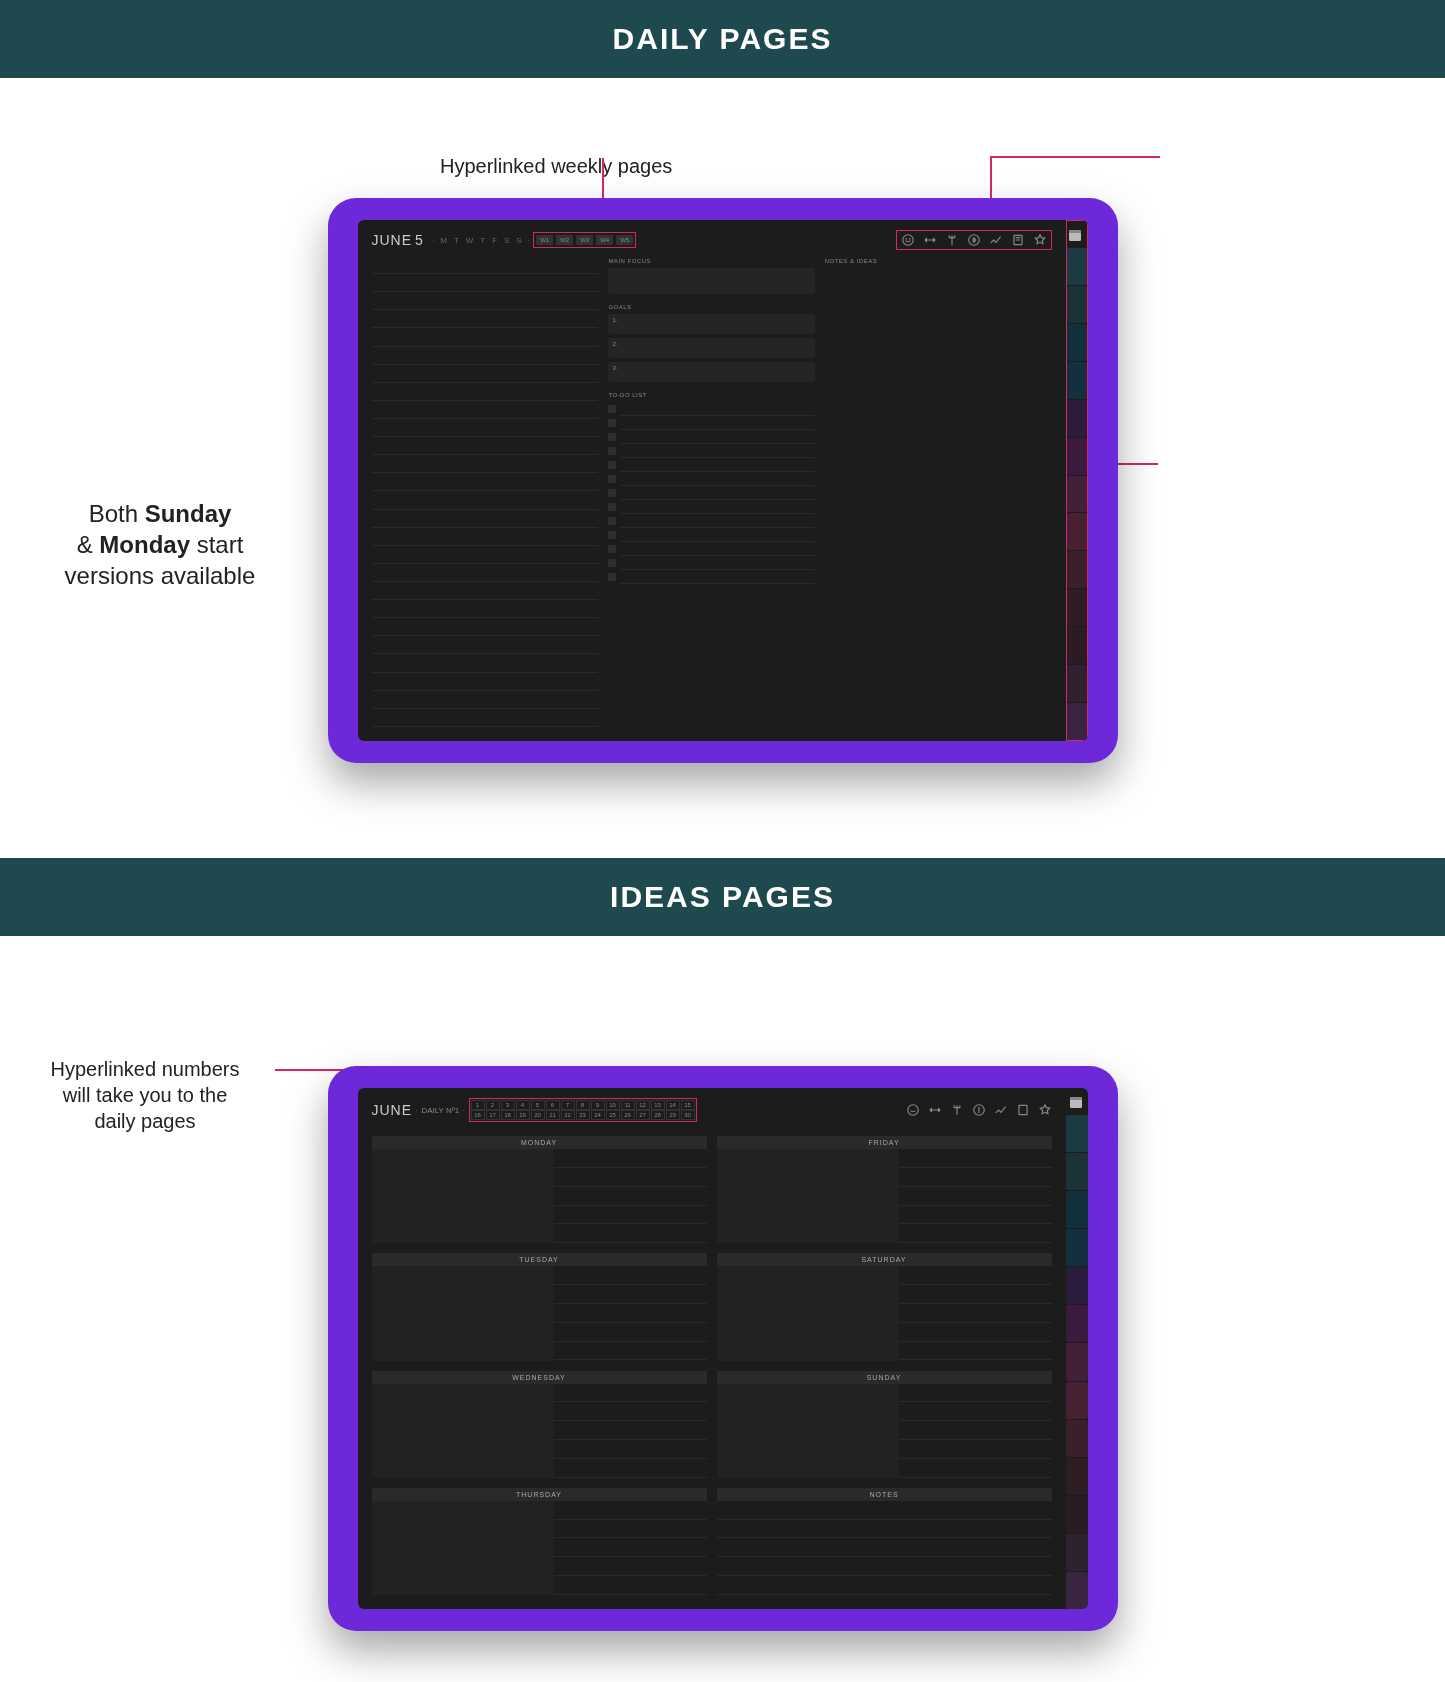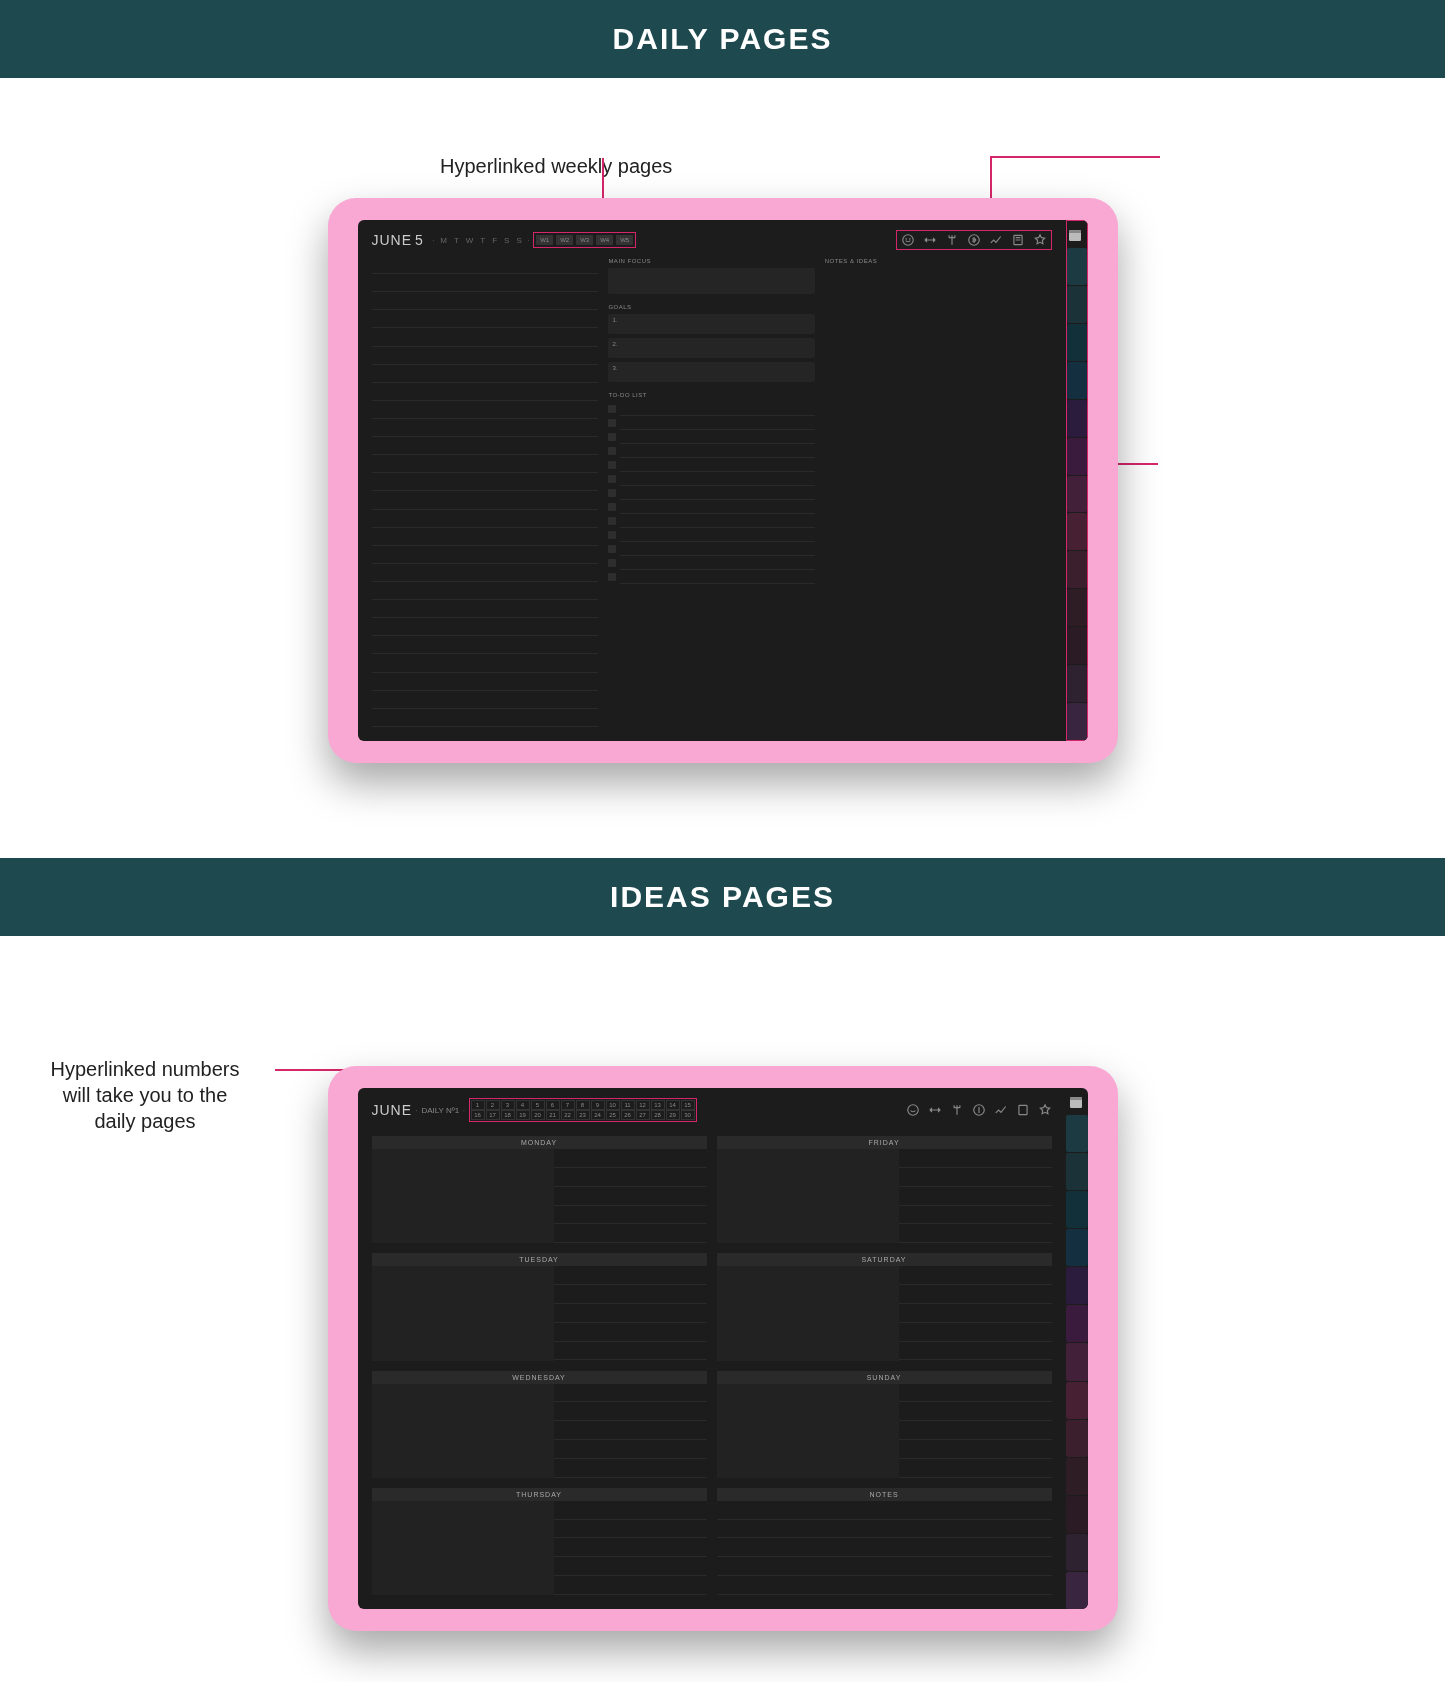--- a/index.html
+++ b/index.html
@@ -1,21 +1,21 @@
 <!DOCTYPE html>
 <html><head>
 <meta charset="utf-8">
 <style>
   * { box-sizing: border-box; margin: 0; padding: 0; }
   body { font-family: -apple-system, BlinkMacSystemFont, "Segoe UI", Arial, sans-serif; background: #fff; color: #222; width: 1445px; }
   .banner { background: #1e4a4f; color: #fff; text-align: center; padding: 22px 0; font-size: 30px; font-weight: 700; letter-spacing: 2px; }
   .section { position: relative; padding: 40px 0 80px 0; }
   .annotation { position: absolute; font-size: 20px; color: #222; text-align: center; line-height: 1.3; }
   .annotation b { font-weight: 700; }
-  .tablet { position: relative; width: 790px; height: 565px; margin: 0 auto; background: #f9a8d4; border-radius: 28px; padding: 22px 30px 22px 30px; box-shadow: 0 20px 40px rgba(0,0,0,0.35); }
+  .tablet { position: relative; width: 790px; height: 565px; margin: 0 auto; background: #6d28d9; border-radius: 28px; padding: 22px 30px 22px 30px; box-shadow: 0 20px 40px rgba(0,0,0,0.35); }
   .tablet-inner { width: 100%; height: 100%; background: #1c1c1c; border-radius: 6px; position: relative; display: flex; overflow: hidden; }
   .planner-main { flex: 1; display: flex; flex-direction: column; }
   .planner-side { width: 22px; display: flex; flex-direction: column; gap: 1px; padding-top: 2px; }
   .side-tab { flex: 1; border-radius: 2px; }
   .hdr { display: flex; align-items: center; padding: 10px 14px 6px 14px; font-size: 10px; color: #ccc; gap: 3px; }
   .hdr .month { font-size: 14px; letter-spacing: 1px; }
   .hdr .day { font-size: 14px; margin-right: 6px; }
   .hdr .dow { color: #666; font-size: 8px; padding: 0 2px; }
   .wk-chip { background: #333; color: #888; font-size: 6px; padding: 2px 4px; border-radius: 1px; }
   .spacer { flex: 1; }
@@ -55,20 +55,25 @@
 
   <div class="annotation" style="left:440px; top:52px;margin-top:23px;">Hyperlinked weekly pages</div>
   <div class="pline" style="left:602px; top:80px; width:1.5px; height:60px;"></div>
   <div class="pdot" style="left:599px; top:138px;"></div>
 
   <div class="pline" style="left:990px; top:78px; width:170px; height:1.5px;"></div>
   <div class="pline" style="left:990px; top:78px; width:1.5px; height:60px;"></div>
   <div class="pdot" style="left:987px; top:136px;"></div>
 
 
+  <div class="annotation" style="left:30px; top:420px; width:260px; font-size:24px;">
+    <span>Both </span><b>Sunday</b><br>
+    <span>&amp; </span><b>Monday</b><span> start</span><br>
+    <span>versions available</span>
+  </div>
 
   <div class="pline" style="left:1103px; top:385px; width:55px; height:1.5px;"></div>
   <div class="pdot" style="left:1098px; top:382px;"></div>
 
   <div class="tablet" style="margin-top:80px;">
     <div class="tablet-inner">
       <div class="planner-main">
         <div class="hdr">
           <span class="month">JUNE</span>
           <span class="day">5</span>

